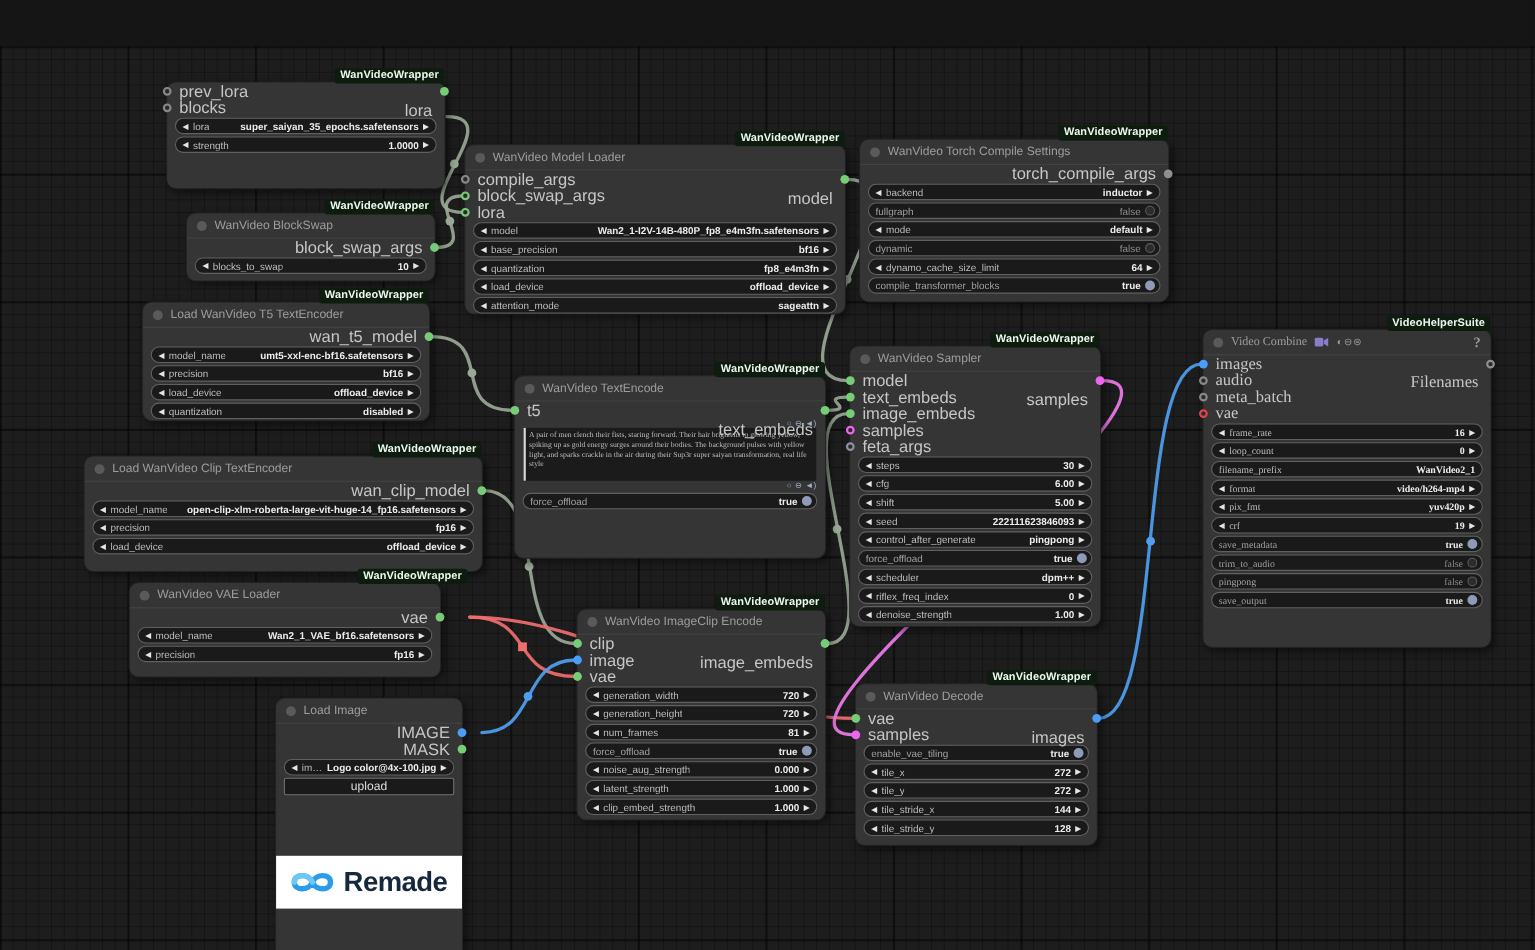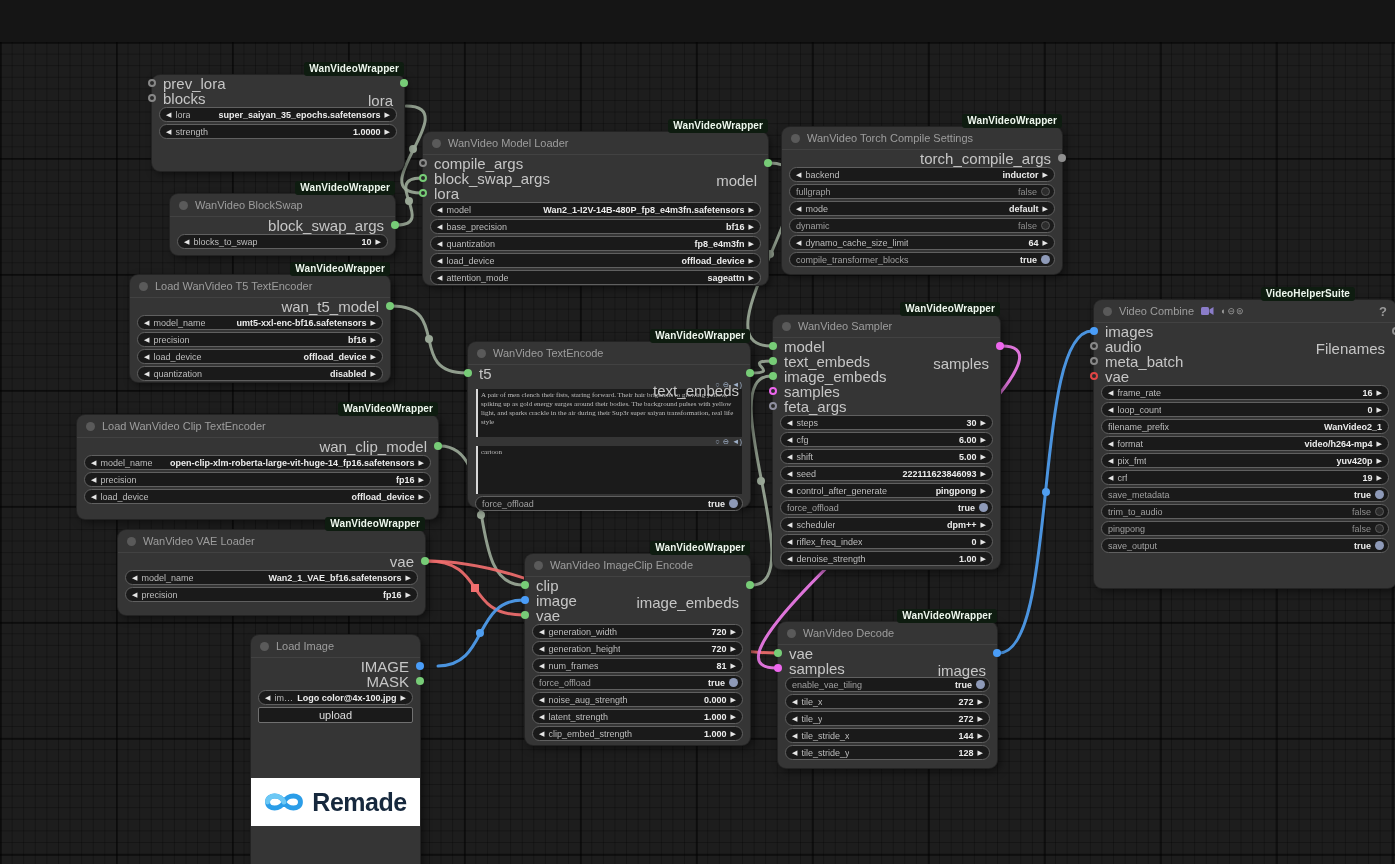--- a/index.html
+++ b/index.html
@@ -315,21 +315,20 @@
         <span>○</span>
         <span>⊖</span>
         <span>◄)</span>
       </div>
       <div class="ta" style="height: 44px;">A pair of men clench their fists, staring forward. Their hair brightens to glowing yellow, spiking up as gold energy surges around their bodies. The background pulses with yellow light, and sparks crackle in the air during their Sup3r super saiyan transformation, real life style</div>
       <div class="taicons">
         <span>○</span>
         <span>⊖</span>
         <span>◄)</span>
       </div>
-      <div class="ta" style="height: 44px;">cartoon</div>
       <div class="widget toggle">
         <span class="wlabel">force_offload</span>
         <span class="wvalue">true</span>
         <span class="knob on"></span>
       </div>
     </div>
     <div class="badge" style="left: 773px; width: 227px; top: 256px;"><span>WanVideoWrapper</span></div>
     <div class="node" style="left: 773px; top: 273px; width: 227px; height: 254px;">
       <div class="nhead">
         <span class="ndot"></span>
@@ -405,21 +404,21 @@
         <span class="warr">▶</span>
       </div>
       <div class="widget">
         <span class="warr">◀</span>
         <span class="wlabel">denoise_strength</span>
         <span class="wvalue">1.00</span>
         <span class="warr">▶</span>
       </div>
     </div>
     <div class="badge" style="left: 118px; width: 307px; top: 471px;"><span>WanVideoWrapper</span></div>
-    <div class="node" style="left: 118px; top: 488px; width: 307px; height: 85px;">
+    <div class="node" style="left: 118px; top: 488px; width: 282px; height: 85px;">
       <div class="nhead">
         <span class="ndot"></span>
         <span>WanVideo VAE Loader</span>
       </div>
       <div class="srow">
         <span class="out">vae</span>
         <span class="sdot r" style="background: rgb(119, 204, 119);"></span>
       </div>
       <div class="widget">
         <span class="warr">◀</span>
@@ -564,21 +563,21 @@
         <span class="warr">▶</span>
       </div>
       <div class="widget">
         <span class="warr">◀</span>
         <span class="wlabel">tile_stride_y</span>
         <span class="wvalue">128</span>
         <span class="warr">▶</span>
       </div>
     </div>
     <div class="badge" style="left: 1094px; width: 261px; top: 241px;"><span>VideoHelperSuite</span></div>
-    <div class="node" style="left: 1094px; top: 258px; width: 302px; height: 288px;">
+    <div class="node" style="left: 1094px; top: 258px; width: 261px; height: 288px; font-family: Liberation Serif, serif;">
       <div class="nhead">
         <span class="ndot"></span>
         <span>Video Combine</span>
         <svg width="13" height="10" viewBox="0 0 13 10">
           <rect x="0" y="1" width="8" height="8" rx="1.5" fill="#8a7cc8"></rect>
           <path d="M8.5 3.5 L12.5 1 L12.5 9 L8.5 6.5 Z" fill="#8a7cc8"></path>
         </svg>
         <span class="tglyphs">◐⊖⊜</span>
         <span class="nhelp">?</span>
       </div>

